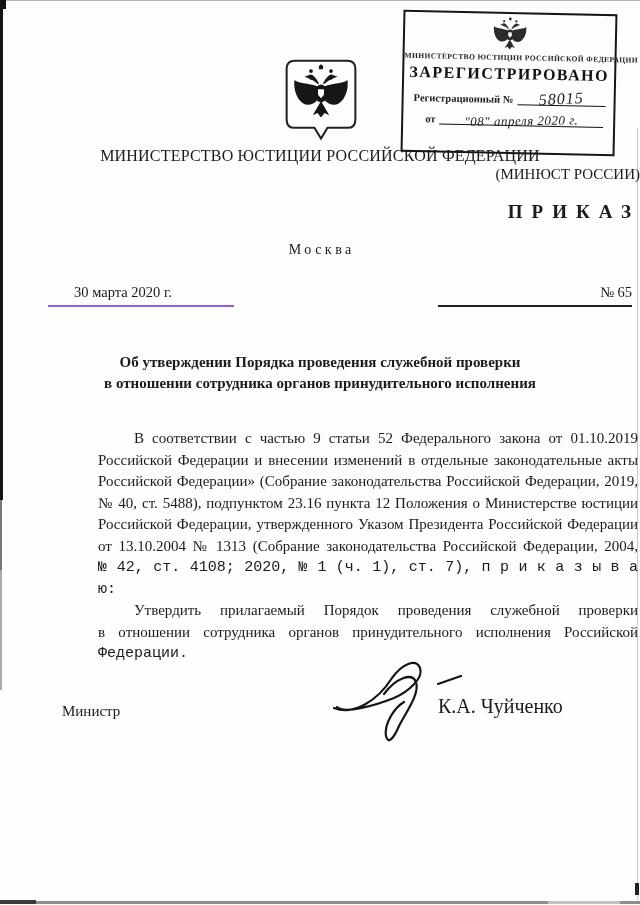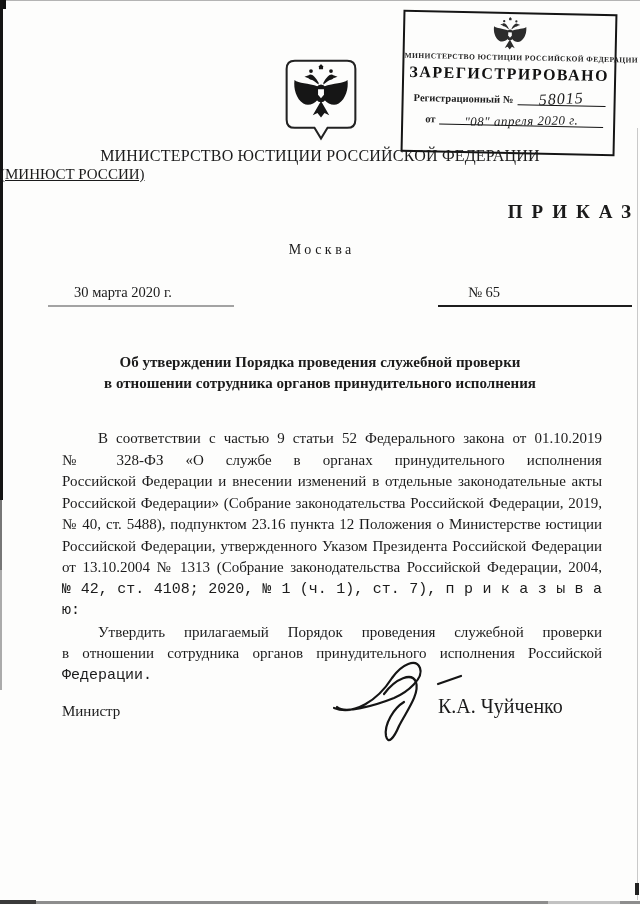--- a/index.html
+++ b/index.html
@@ -56,45 +56,45 @@
     font-style:italic;font-weight:normal;font-size:16px;
     display:inline-block;transform:rotate(-4deg) translateY(2px);
     letter-spacing:1px;color:#1c1c1c;
   }
   .stamp-date-row{margin:6px 10px 0 22px;}
   .handwriting.date{font-size:13px;transform:rotate(-2deg) translateY(3px);letter-spacing:.5px;}
 
   
   .org-name{position:absolute;left:0;top:147px;width:640px;text-align:center;
     font-size:16px;letter-spacing:.2px;}
-  .org-short{position:absolute;left:0;top:166px;width:640px;text-align:left;
-    font-size:15px;text-decoration:underline;}
+  .org-short{position:absolute;left:0;top:166px;width:640px;text-align:right;
+    font-size:15px;}
   .doc-type{position:absolute;left:0;top:201px;width:640px;text-align:right;
     font-size:19px;font-weight:bold;letter-spacing:9px;text-indent:9px;}
   .city{position:absolute;left:0;top:242px;width:640px;text-align:center;
     font-size:14px;letter-spacing:3.5px;text-indent:3.5px;}
 
   
   .meta-date{
     position:absolute;left:48px;top:284px;width:160px;
-    font-size:14.5px;padding:0 0 4px 26px;border-bottom:2px solid #a3a3a3;
+    font-size:14.5px;padding:0 0 4px 26px;border-bottom:2px solid #8b5cf6;
   }
   .meta-number{
     position:absolute;left:438px;top:284px;width:164px;
-    font-size:14.5px;padding:0 0 4px 30px;border-bottom:2px solid #1d1d1d;
+    font-size:14.5px;padding:0 0 4px 30px;border-bottom:2px solid #1d1d1d;text-align:right;
   }
 
   
   .title{position:absolute;left:55px;top:352px;width:530px;text-align:center;
     font-size:15px;font-weight:bold;line-height:20.5px;}
 
   
   .body-text{position:absolute;left:62px;top:428px;width:540px;
     font-size:15px;line-height:21.5px;}
-  .bline{width:100%;text-align:justify;text-align-last:justify;white-space:normal;}
+  .bline{width:100%;text-align:justify;text-align-last:justify;white-space:normal;margin-left:36px;}
   .bline.indent{box-sizing:border-box;padding-left:36px;}
   .bline.last{text-align-last:left;font-family:Liberation Mono, monospace;}
 
   
   .sig-position{position:absolute;left:62px;top:703px;font-size:15px;text-align:center;}
   .sig-name{position:absolute;left:438px;top:695px;width:170px;text-align:left;font-size:20px;}
   .sig-scribble{position:absolute;left:326px;top:650px;width:155px;height:102px;}
 </style>
 </head>
 <body>
@@ -160,21 +160,20 @@
   <div class="meta-date">30 марта 2020 г.</div>
   <div class="meta-number">№ 65</div>
 
   <div class="title">
     <div>Об утверждении Порядка проведения служебной проверки</div>
     <div>в отношении сотрудника органов принудительного исполнения</div>
   </div>
 
   <div class="body-text">
     <div class="bline indent">В соответствии с частью 9 статьи 52 Федерального закона от 01.10.2019</div>
-    <div class="bline">№ 328-ФЗ «О службе в органах принудительного исполнения</div>
     <div class="bline">Российской Федерации и внесении изменений в отдельные законодательные акты</div>
     <div class="bline">Российской Федерации» (Собрание законодательства Российской Федерации, 2019,</div>
     <div class="bline">№ 40, ст. 5488), подпунктом 23.16 пункта 12 Положения о Министерстве юстиции</div>
     <div class="bline">Российской Федерации, утвержденного Указом Президента Российской Федерации</div>
     <div class="bline">от 13.10.2004 № 1313 (Собрание законодательства Российской Федерации, 2004,</div>
     <div class="bline last">№ 42, ст. 4108; 2020, № 1 (ч. 1), ст. 7), п р и к а з ы в а ю:</div>
     <div class="bline indent">Утвердить прилагаемый Порядок проведения служебной проверки</div>
     <div class="bline">в отношении сотрудника органов принудительного исполнения Российской</div>
     <div class="bline last">Федерации.</div>
   </div>

